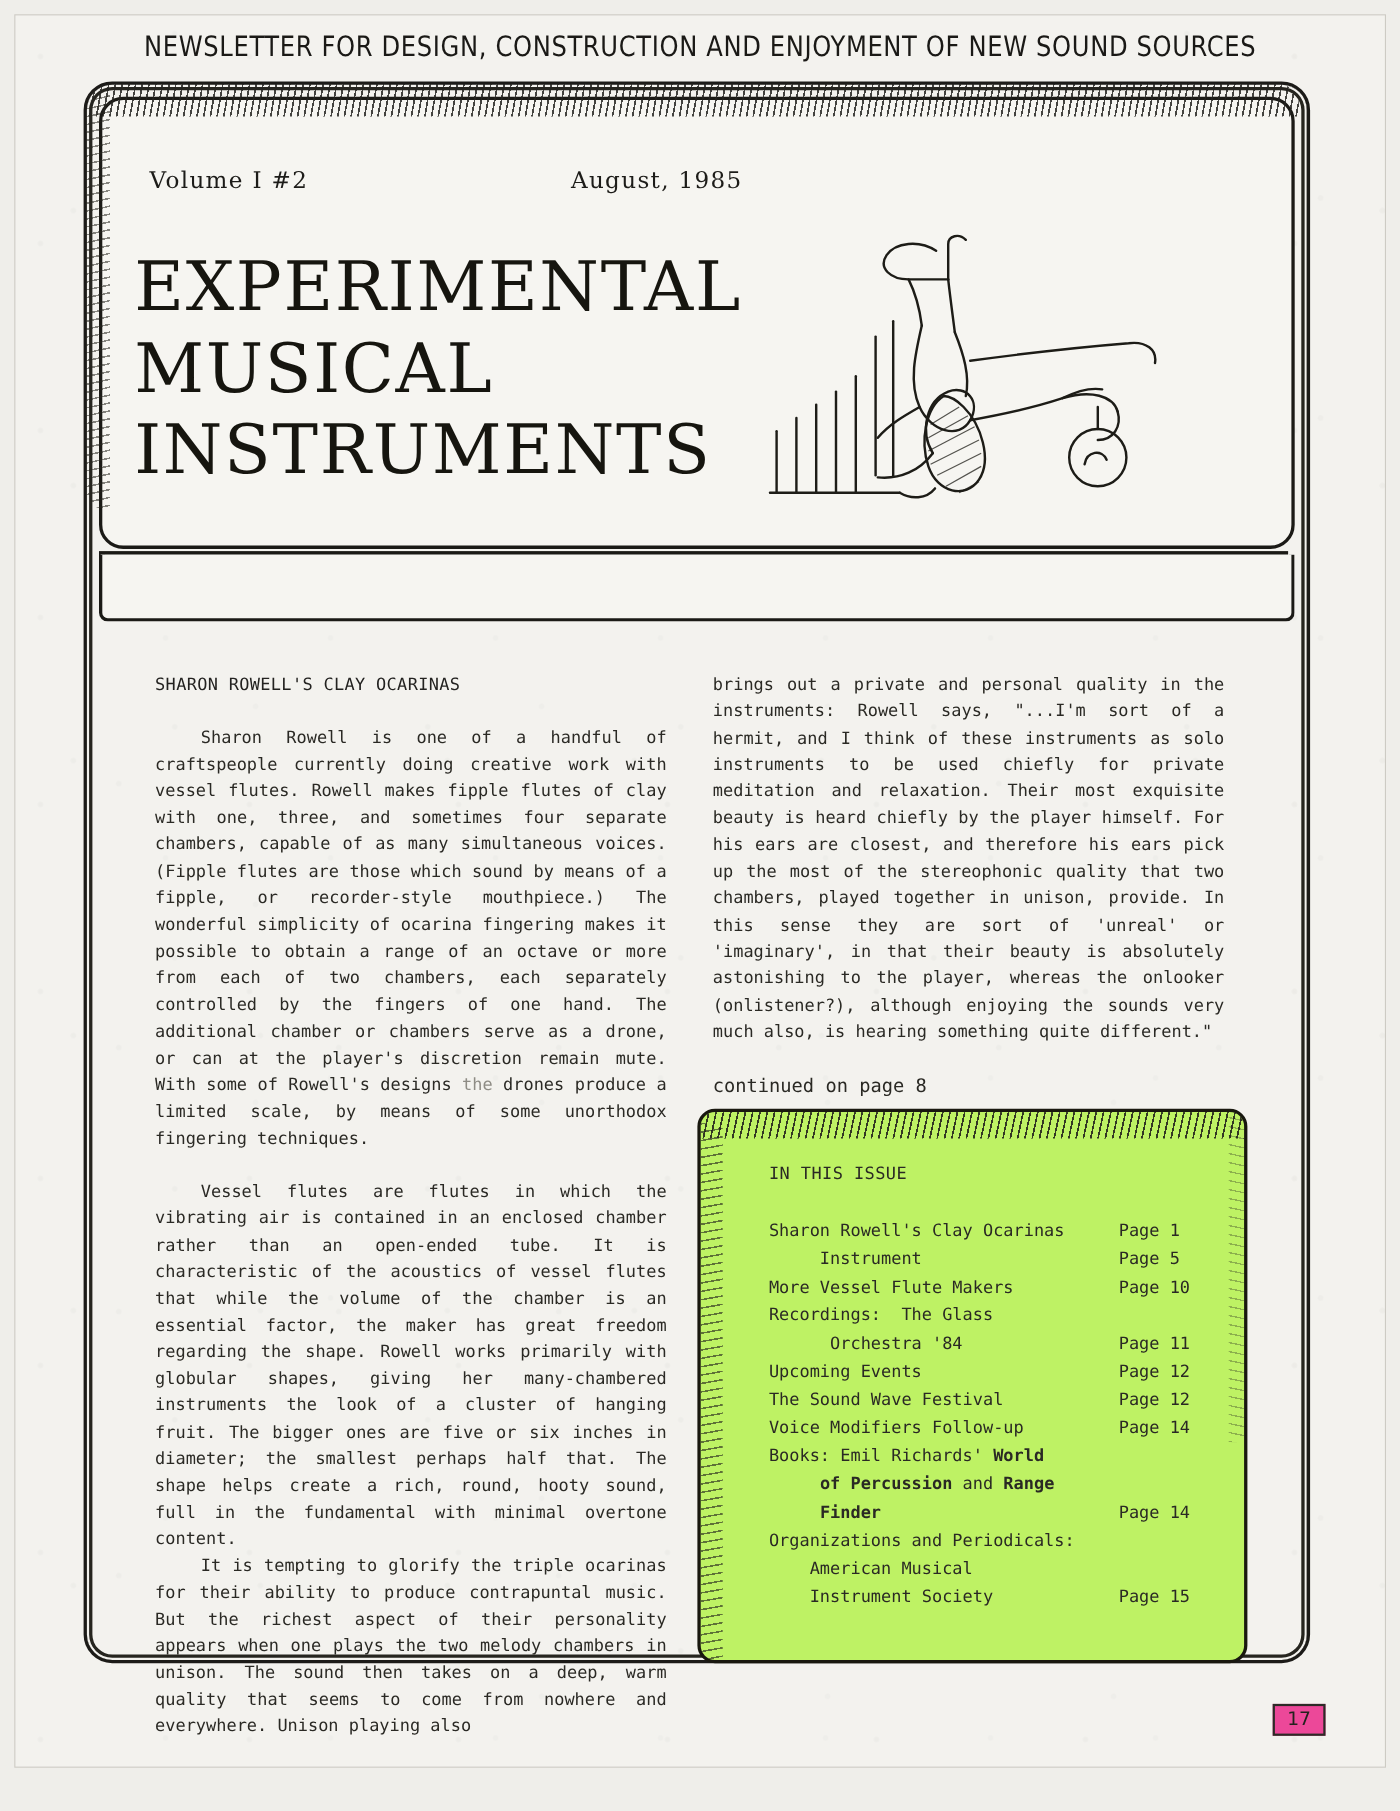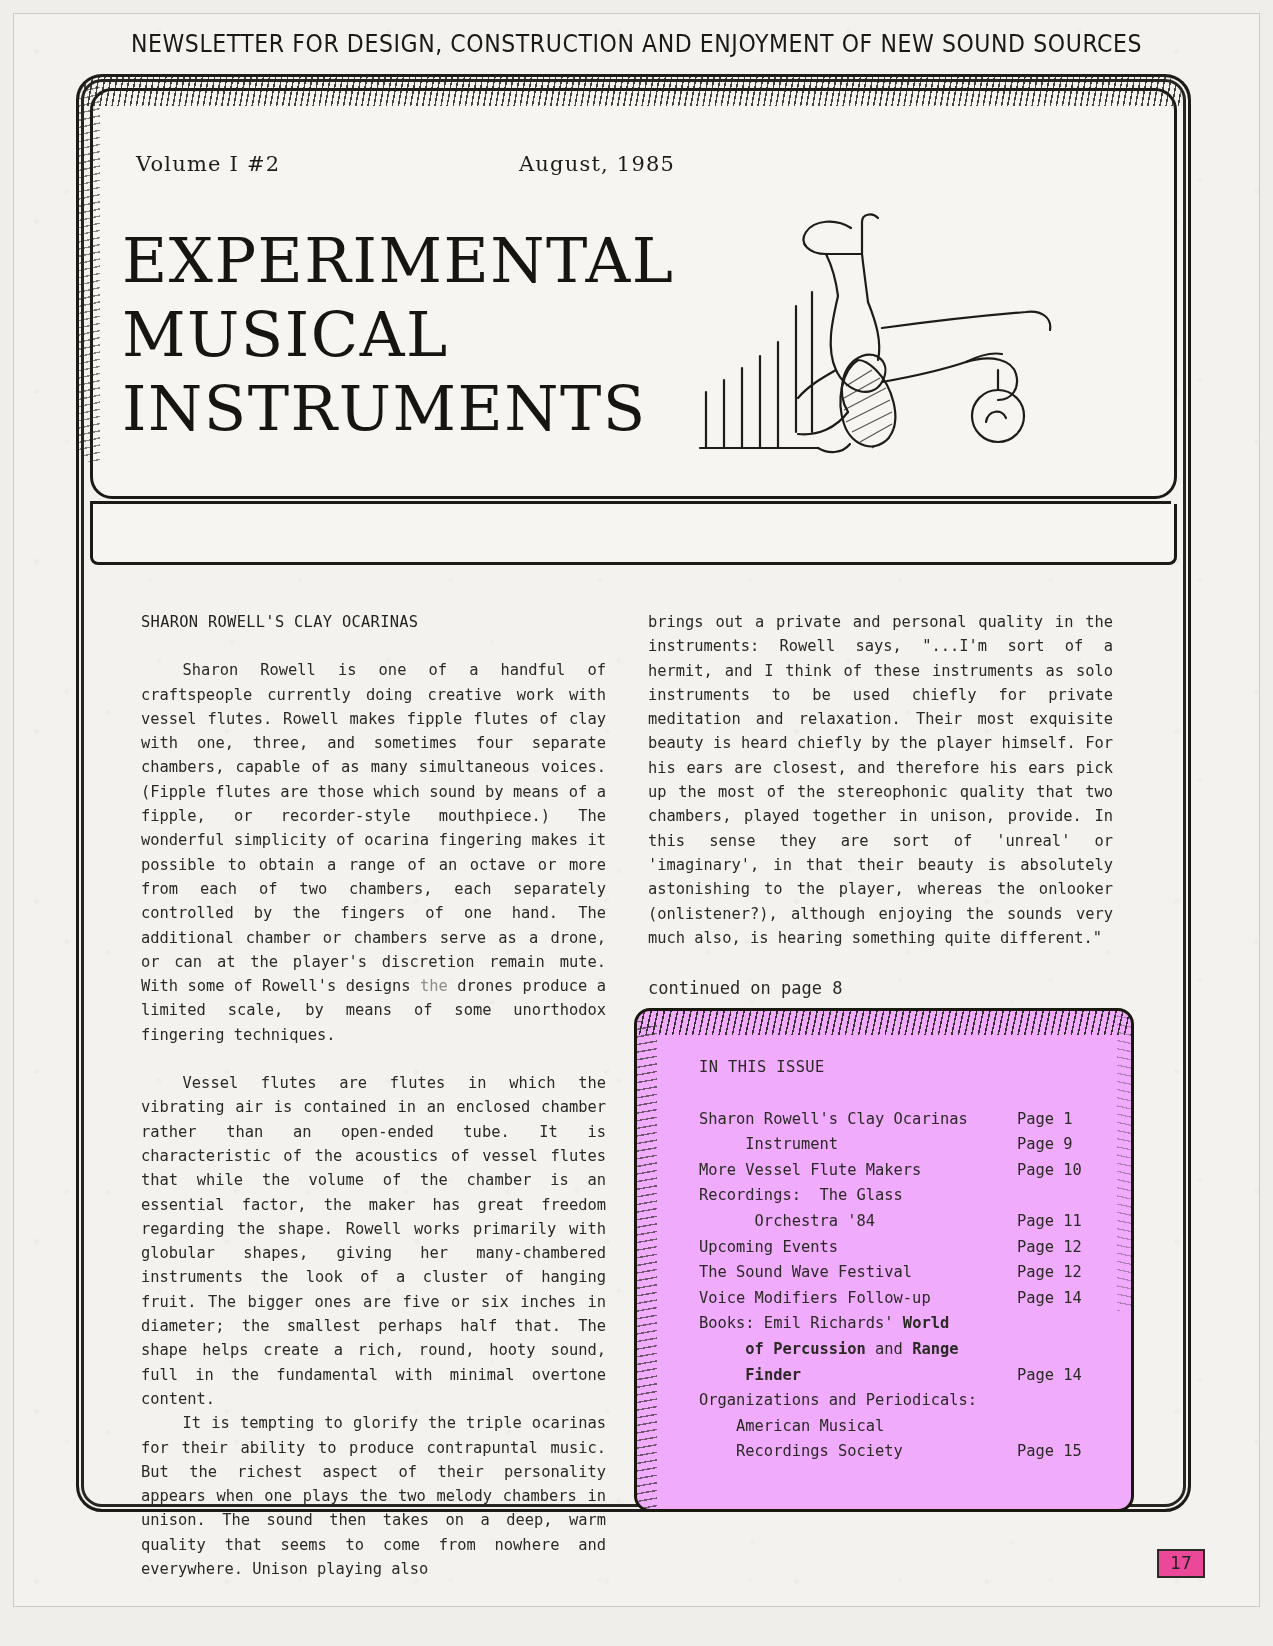--- a/index.html
+++ b/index.html
@@ -185,21 +185,21 @@
     font-size: 17px;
   }
 
   
   .toc-box {
     position: absolute;
     left: 620px; top: 994px;
     width: 494px; height: 498px;
     border: 3px solid #19180f;
     border-radius: 16px;
-    background: #f0abfc;
+    background: #bef264;
     overflow: hidden;
   }
   .toc-hatch-top {
     position: absolute;
     left: 0; top: 0;
     width: 100%; height: 24px;
     background: repeating-linear-gradient(102deg,
         #23221c 0 1.5px, rgba(0,0,0,0) 1.5px 6.5px);
     opacity: .9;
   }
@@ -343,21 +343,21 @@
       <div class="toc-hatch-right"></div>
       <div class="toc-inner">
         <div class="toc-title">IN THIS ISSUE</div>
         <div id="toc-rows">
             <div class="toc-row">
               <span class="toc-label">Sharon Rowell's Clay Ocarinas</span>
               <span class="toc-page">Page 1</span>
             </div>
             <div class="toc-row">
               <span class="toc-label">     Instrument</span>
-              <span class="toc-page">Page 9</span>
+              <span class="toc-page">Page 5</span>
             </div>
             <div class="toc-row">
               <span class="toc-label">More Vessel Flute Makers</span>
               <span class="toc-page">Page 10</span>
             </div>
             <div class="toc-row">
               <span class="toc-label">Recordings:  The Glass</span>
               <span class="toc-page"></span>
             </div>
             <div class="toc-row">
@@ -390,21 +390,21 @@
             </div>
             <div class="toc-row">
               <span class="toc-label">Organizations and Periodicals:</span>
               <span class="toc-page"></span>
             </div>
             <div class="toc-row">
               <span class="toc-label">    American Musical</span>
               <span class="toc-page"></span>
             </div>
             <div class="toc-row">
-              <span class="toc-label">    Recordings Society</span>
+              <span class="toc-label">    Instrument Society</span>
               <span class="toc-page">Page 15</span>
             </div>
           </div>
       </div>
     </div>
 
     <div class="page-stamp">17</div>
   </div>
 </div>
 

